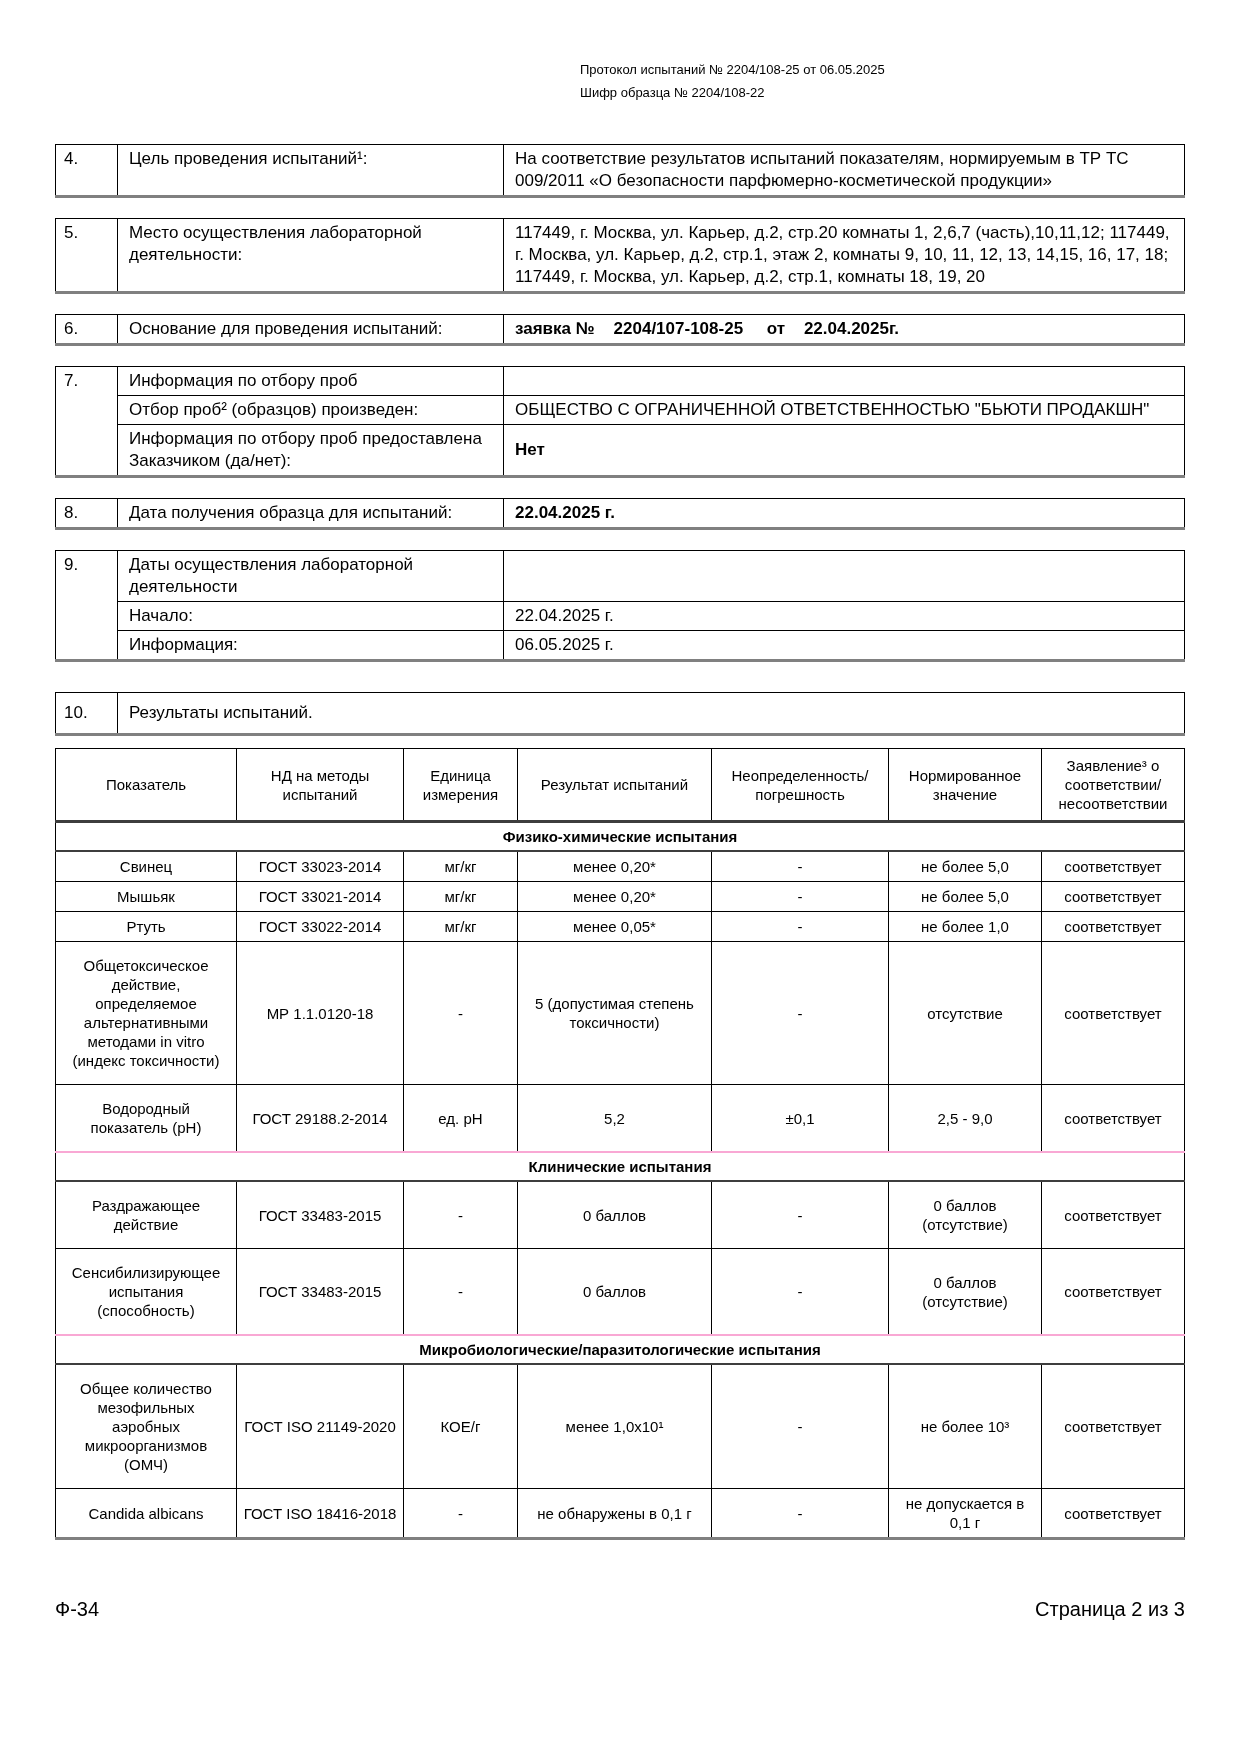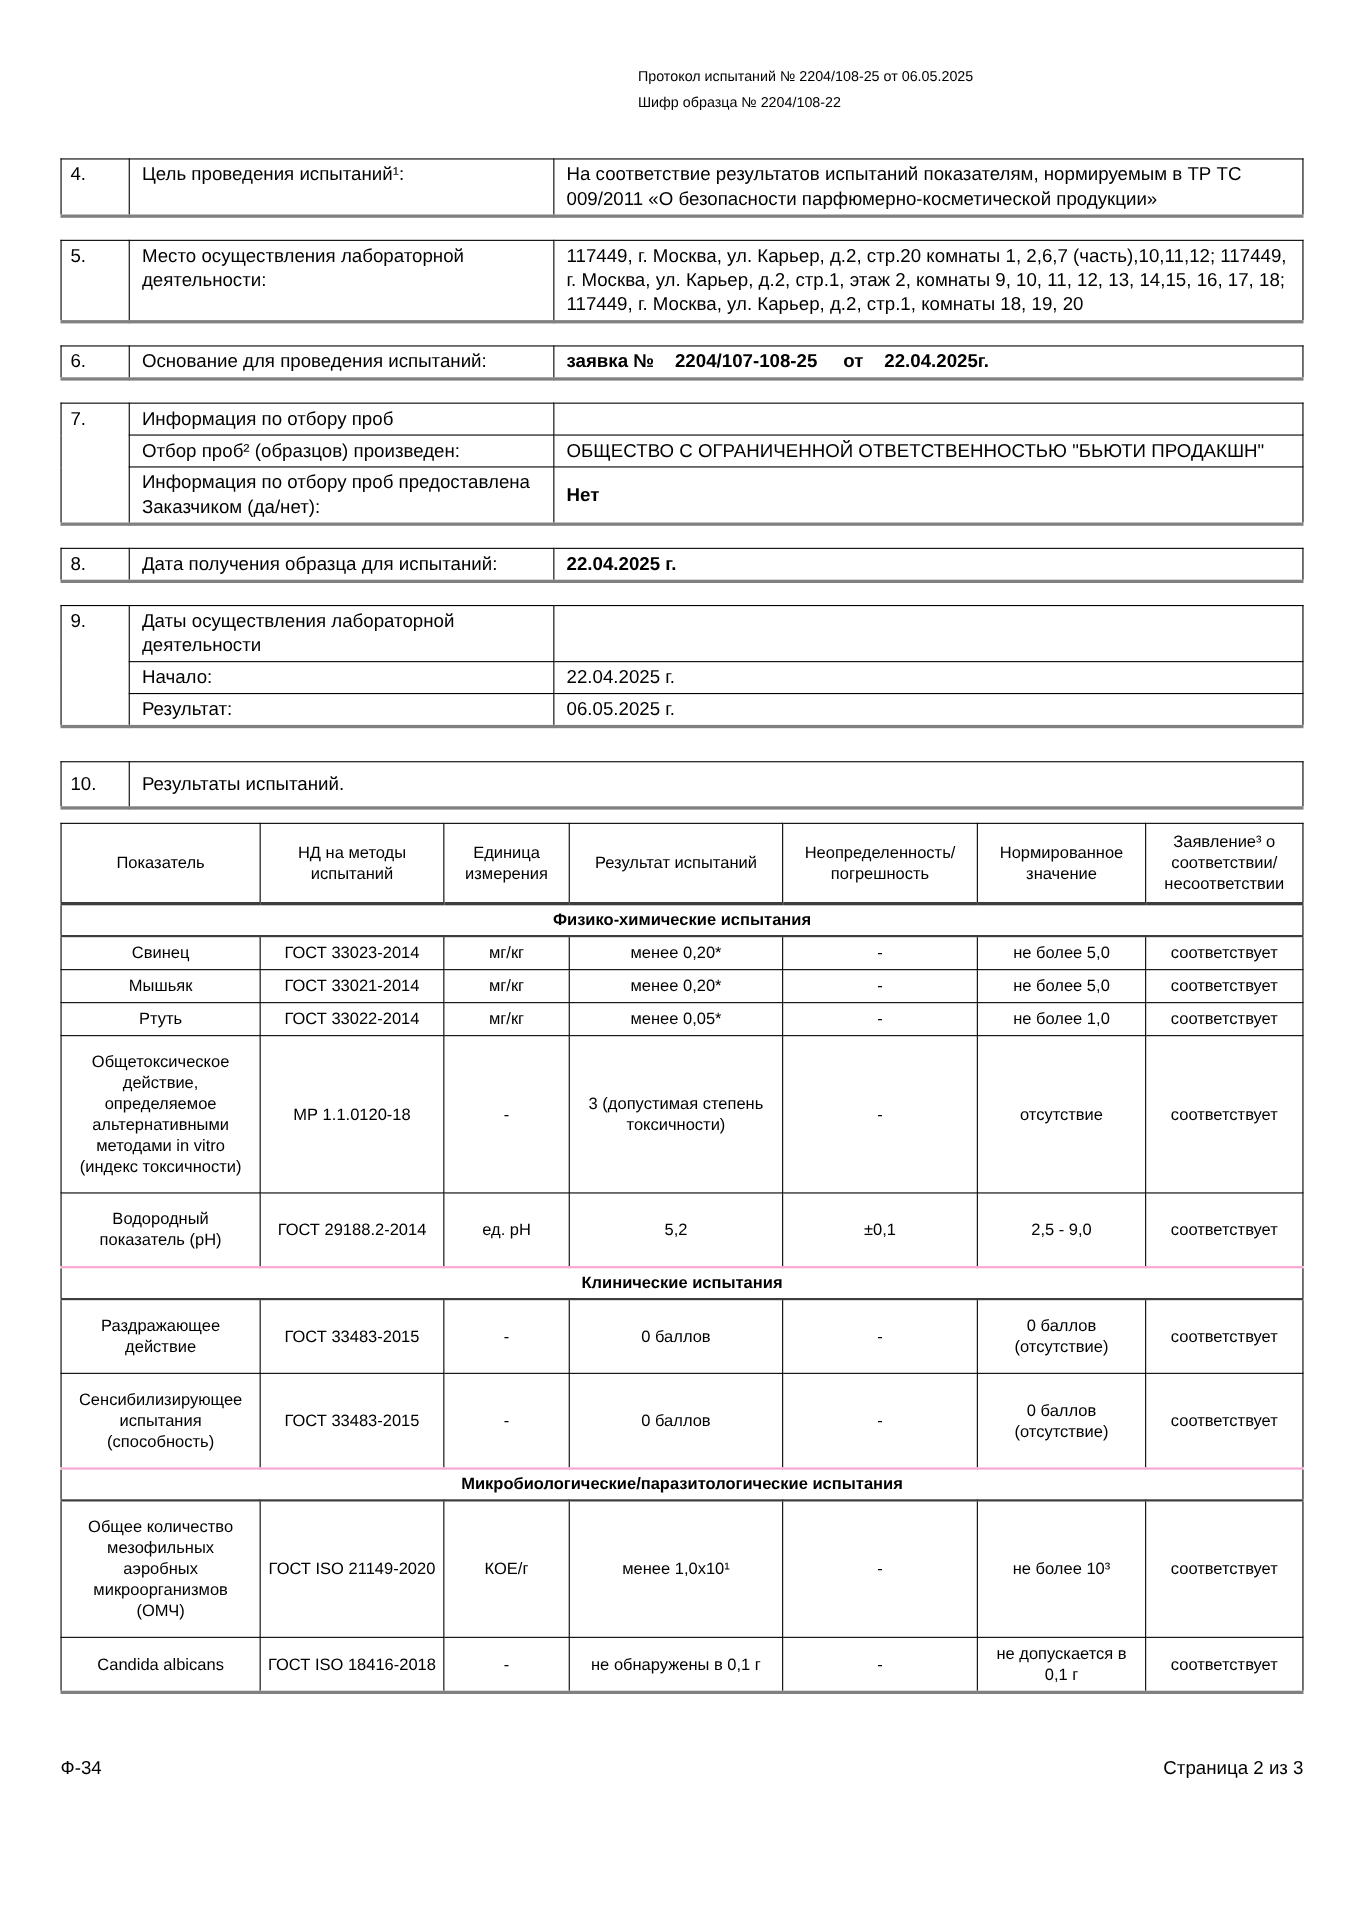--- a/index.html
+++ b/index.html
@@ -41,21 +41,21 @@
   }
   table.res thead th { border-bottom:3px solid #3d3d3d; padding-top:7px; padding-bottom:7px; }
   table.res tr.band td {
     font-weight:bold; border-top:2px solid #f9a8d4; border-bottom:2px solid #3d3d3d;
     padding-top:4px; padding-bottom:4px;
   }
   table.res td.tall { padding-top:14px; padding-bottom:14px; }
 
   
   .footer { position:absolute; top:1598px; left:55px; width:1130px;
-            display:flex; justify-content:space-between; font-size:17px; }
+            display:flex; justify-content:space-between; font-size:20px; }
 </style>
 </head>
 <body>
 
 <div class="page">
 
   <div class="doc-header">
     <div>Протокол испытаний № 2204/108-25 от 06.05.2025</div>
     <div>Шифр образца № 2204/108-22</div>
   </div>
@@ -153,21 +153,21 @@
         <tr>
       <td class="num" rowspan="3">9.</td>
       <td>Даты осуществления лабораторной деятельности</td>
       <td></td>
     </tr>
     <tr>
       <td>Начало:</td>
       <td>22.04.2025 г.</td>
     </tr>
     <tr>
-      <td>Результат:</td>
+      <td>Информация:</td>
       <td>06.05.2025 г.</td>
     </tr>
   </tbody>
     </table>
 
   <table class="sec cap">
     <colgroup>
         <col style="width:62px">
         <col>
       </colgroup>
@@ -228,21 +228,21 @@
         <td>мг/кг</td>
         <td>менее 0,05*</td>
         <td>-</td>
         <td>не более 1,0</td>
         <td>соответствует</td>
       </tr>
       <tr>
         <td class="tall">Общетоксическое действие, определяемое альтернативными методами in vitro (индекс токсичности)</td>
         <td>МР 1.1.0120-18</td>
         <td>-</td>
-        <td>3 (допустимая степень токсичности)</td>
+        <td>5 (допустимая степень токсичности)</td>
         <td>-</td>
         <td>отсутствие</td>
         <td>соответствует</td>
       </tr>
       <tr>
         <td class="tall">Водородный показатель (pH)</td>
         <td>ГОСТ 29188.2-2014</td>
         <td>ед. pH</td>
         <td>5,2</td>
         <td>±0,1</td>

